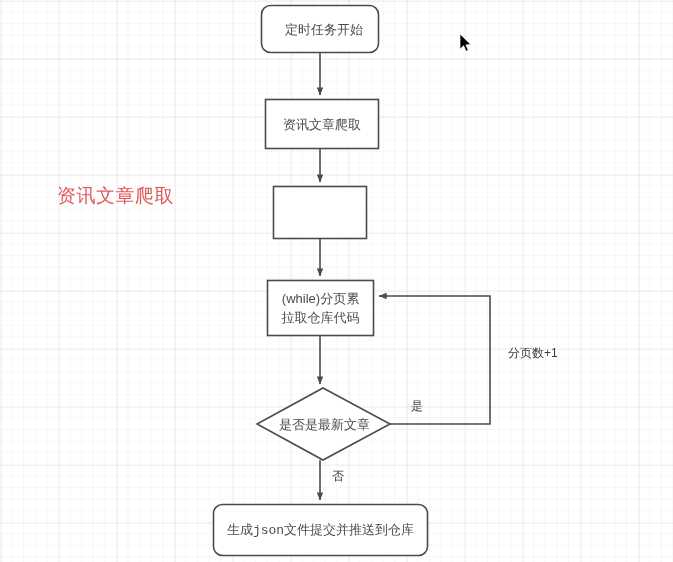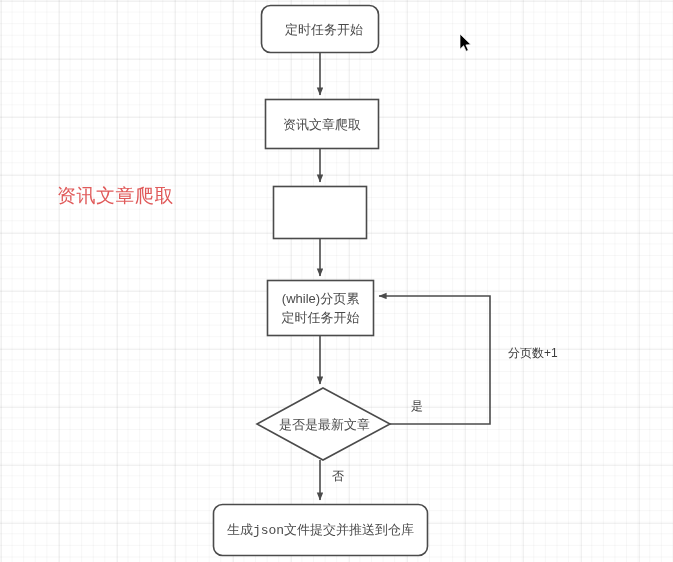--- a/index.html
+++ b/index.html
@@ -103,21 +103,21 @@
 
     <line x1="320" y1="460" x2="320" y2="500" stroke="#4b4b4b" stroke-width="1.6" marker-end="url(#arrowhead)"></line>
   </svg>
 
   <div class="node-label" style="left:261px; top:5px; width:126px; height:48px;border-radius:16px;">定时任务开始</div>
 
   <div class="node-label" style="left:265px; top:99px; width:114px; height:50px;">资讯文章爬取</div>
 
 
   <div class="node-label" style="left:267px; top:280px; width:107px; height:56px;">(while)分页累
-定时任务开始</div>
+拉取仓库代码</div>
 
   <div class="node-label" style="left:258px; top:411px; width:133px; height:26px;">是否是最新文章</div>
 
   <div class="node-label" style="left:213px; top:504px; width:215px; height:52px;font-family:Liberation Mono, monospace;">生成json文件提交并推送到仓库</div>
 
   <div class="edge-label" style="left:411px; top:398px;">是</div>
 
   <div class="edge-label" style="left:332px; top:468px;">否</div>
 
   <div class="edge-label" style="left:508px; top:345px;">分页数+1</div>

